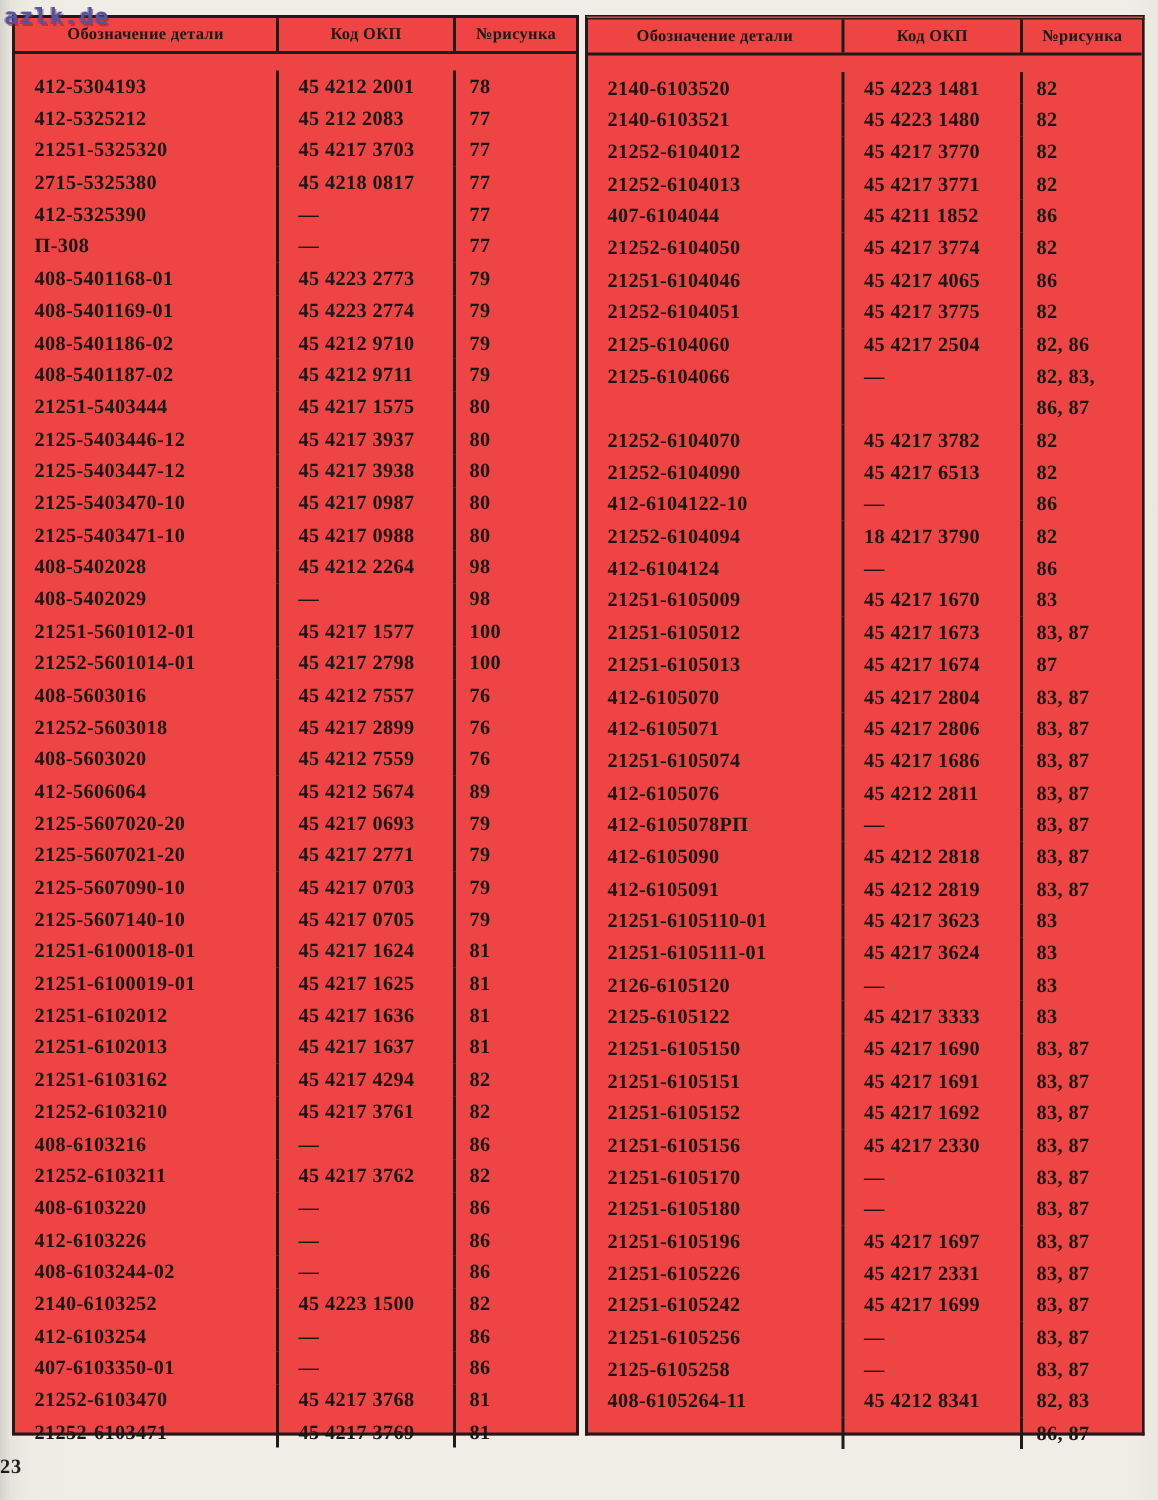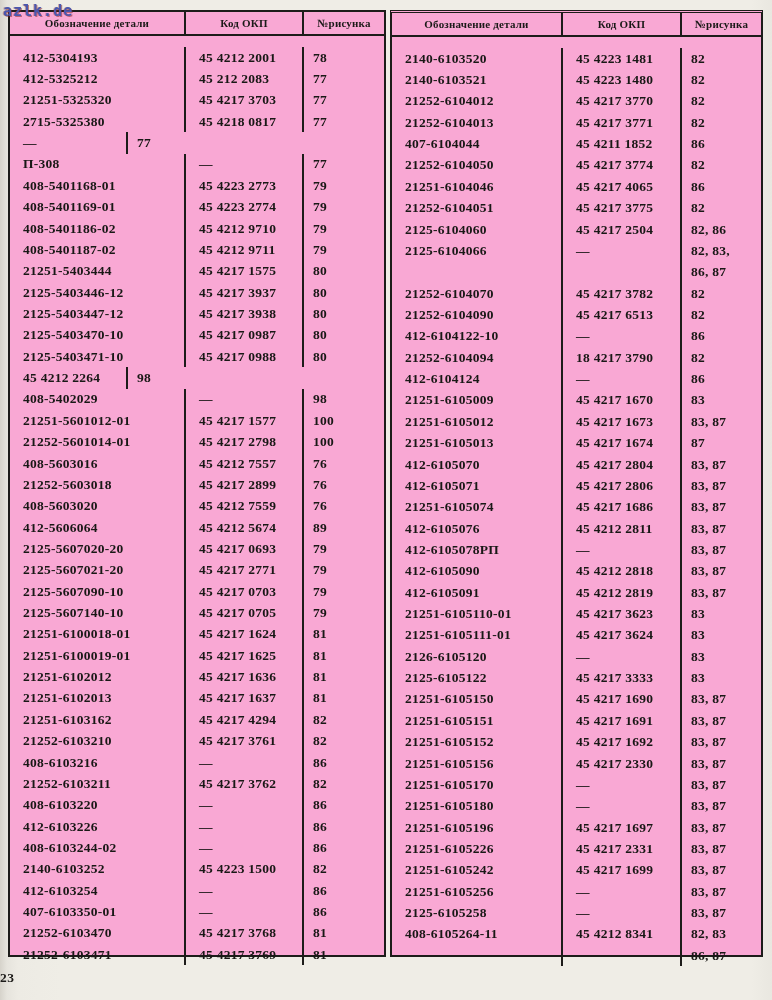--- a/index.html
+++ b/index.html
@@ -3,21 +3,21 @@
 <meta charset="utf-8">
 <style>
   html,body{margin:0;padding:0;}
   body{
     width:772px;height:1000px;position:relative;overflow:hidden;
     background:linear-gradient(90deg,#d6d3cb 0px,#e6e4dd 7px,#edebe4 18px,#efede6 60px,#efede6 752px,#e9e7e0 772px);
     font-family:"Liberation Serif",serif;
   }
   .tbl{
     position:absolute;top:10px;height:947px;box-sizing:border-box;
-    background:#f9a8d4;border:2px solid #1d1c1a;
+    background:#ef4444;border:2px solid #1d1c1a;
   }
   #left-table{left:8px;width:378px;}
   #right-table{left:390px;width:373px;border-top:3px double #1d1c1a;}
   .hdr{display:flex;height:24px;box-sizing:border-box;border-bottom:2px solid #1d1c1a;}
   .hc{
     display:flex;align-items:center;justify-content:center;box-sizing:border-box;
     font-size:11px;font-weight:700;color:#1b1a18;letter-spacing:.2px;white-space:nowrap;
   }
   .body{display:block;margin-top:11px;}
   .row{display:flex;height:21.37px;align-items:center;}
@@ -71,20 +71,21 @@
         <div class="c c1">21251-5325320</div>
         <div class="c c2">45 4217 3703</div>
         <div class="c c3">77</div>
       </div>
       <div class="row">
         <div class="c c1">2715-5325380</div>
         <div class="c c2">45 4218 0817</div>
         <div class="c c3">77</div>
       </div>
       <div class="row">
+        <div class="c c1">412-5325390</div>
         <div class="c c2">—</div>
         <div class="c c3">77</div>
       </div>
       <div class="row">
         <div class="c c1">П-308</div>
         <div class="c c2">—</div>
         <div class="c c3">77</div>
       </div>
       <div class="row">
         <div class="c c1">408-5401168-01</div>
@@ -125,20 +126,21 @@
         <div class="c c1">2125-5403470-10</div>
         <div class="c c2">45 4217 0987</div>
         <div class="c c3">80</div>
       </div>
       <div class="row">
         <div class="c c1">2125-5403471-10</div>
         <div class="c c2">45 4217 0988</div>
         <div class="c c3">80</div>
       </div>
       <div class="row">
+        <div class="c c1">408-5402028</div>
         <div class="c c2">45 4212 2264</div>
         <div class="c c3">98</div>
       </div>
       <div class="row">
         <div class="c c1">408-5402029</div>
         <div class="c c2">—</div>
         <div class="c c3">98</div>
       </div>
       <div class="row">
         <div class="c c1">21251-5601012-01</div>

